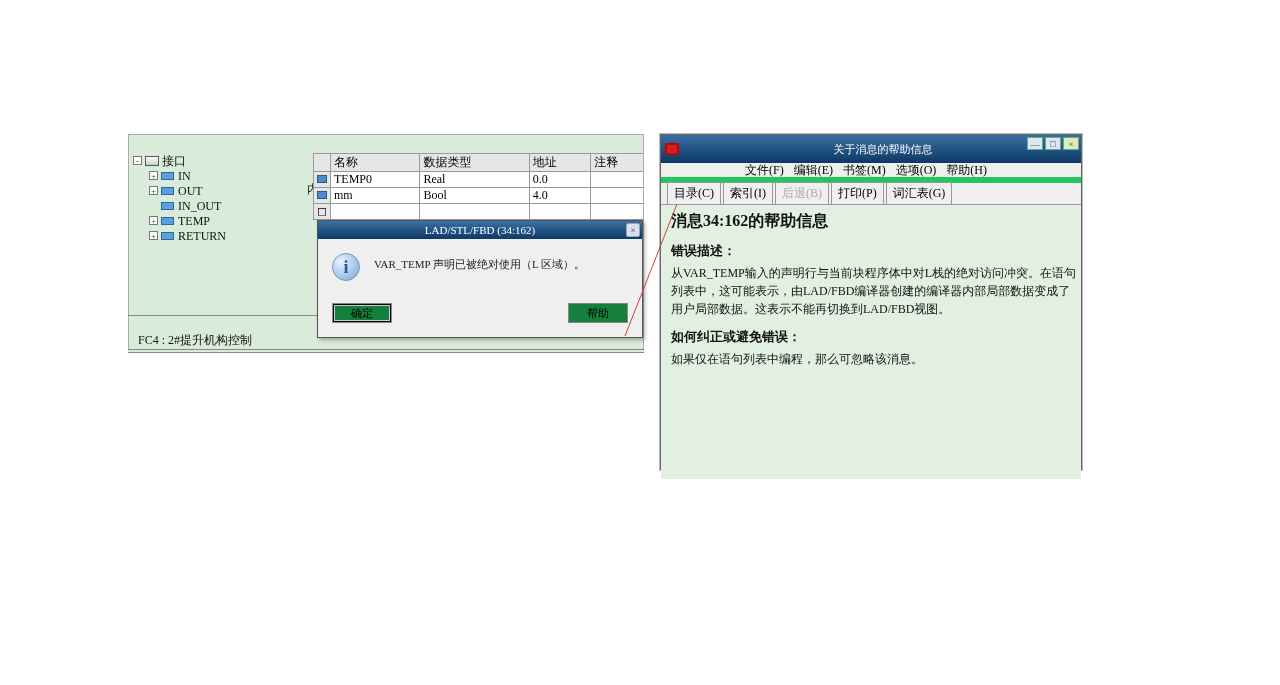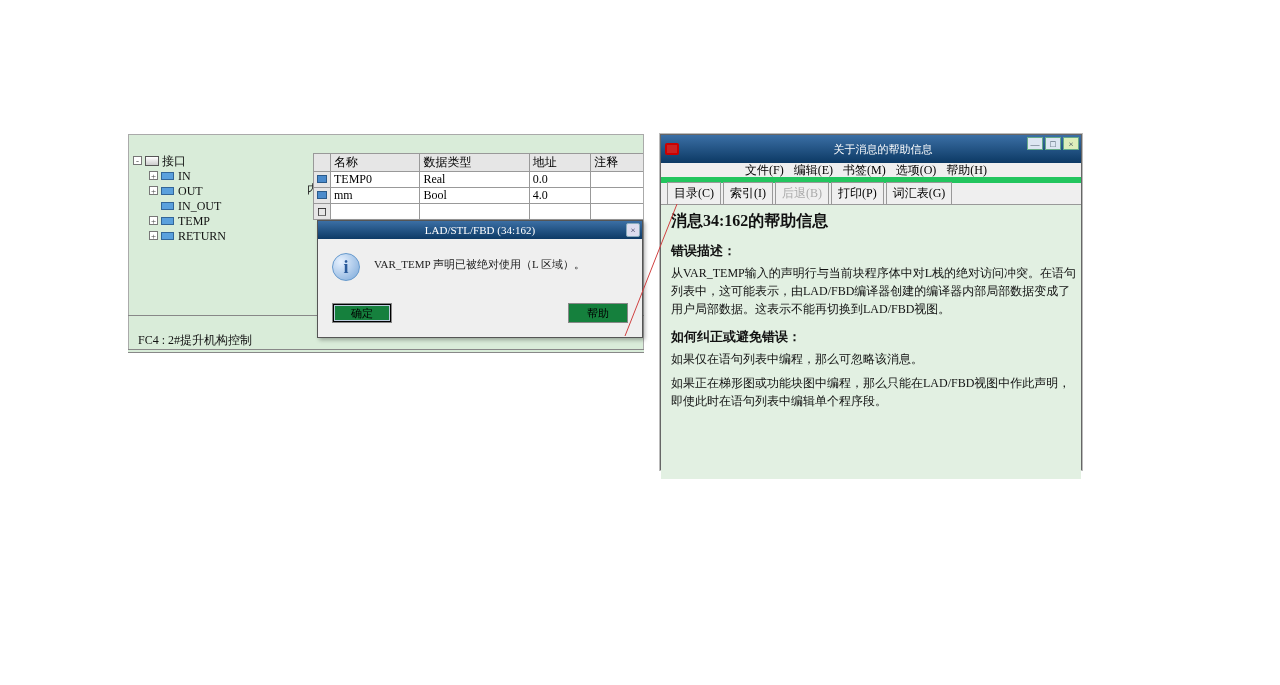--- a/index.html
+++ b/index.html
@@ -310,15 +310,14 @@
     <div class="help-tab">打印(P)</div>
     <div class="help-tab">词汇表(G)</div>
   </div>
 
   <div class="help-content">
     <div class="help-h1">消息34:162的帮助信息</div>
     <div class="help-h2">错误描述：</div>
     <div class="help-p">从VAR_TEMP输入的声明行与当前块程序体中对L栈的绝对访问冲突。在语句列表中，这可能表示，由LAD/FBD编译器创建的编译器内部局部数据变成了用户局部数据。这表示不能再切换到LAD/FBD视图。</div>
     <div class="help-h2">如何纠正或避免错误：</div>
     <div class="help-p">如果仅在语句列表中编程，那么可忽略该消息。</div>
-    <div class="help-p">如果正在梯形图或功能块图中编程，那么只能在LAD/FBD视图中作此声明，即使此时在语句列表中编辑单个程序段。</div>
   </div>
 </div>
 
 </body></html>

